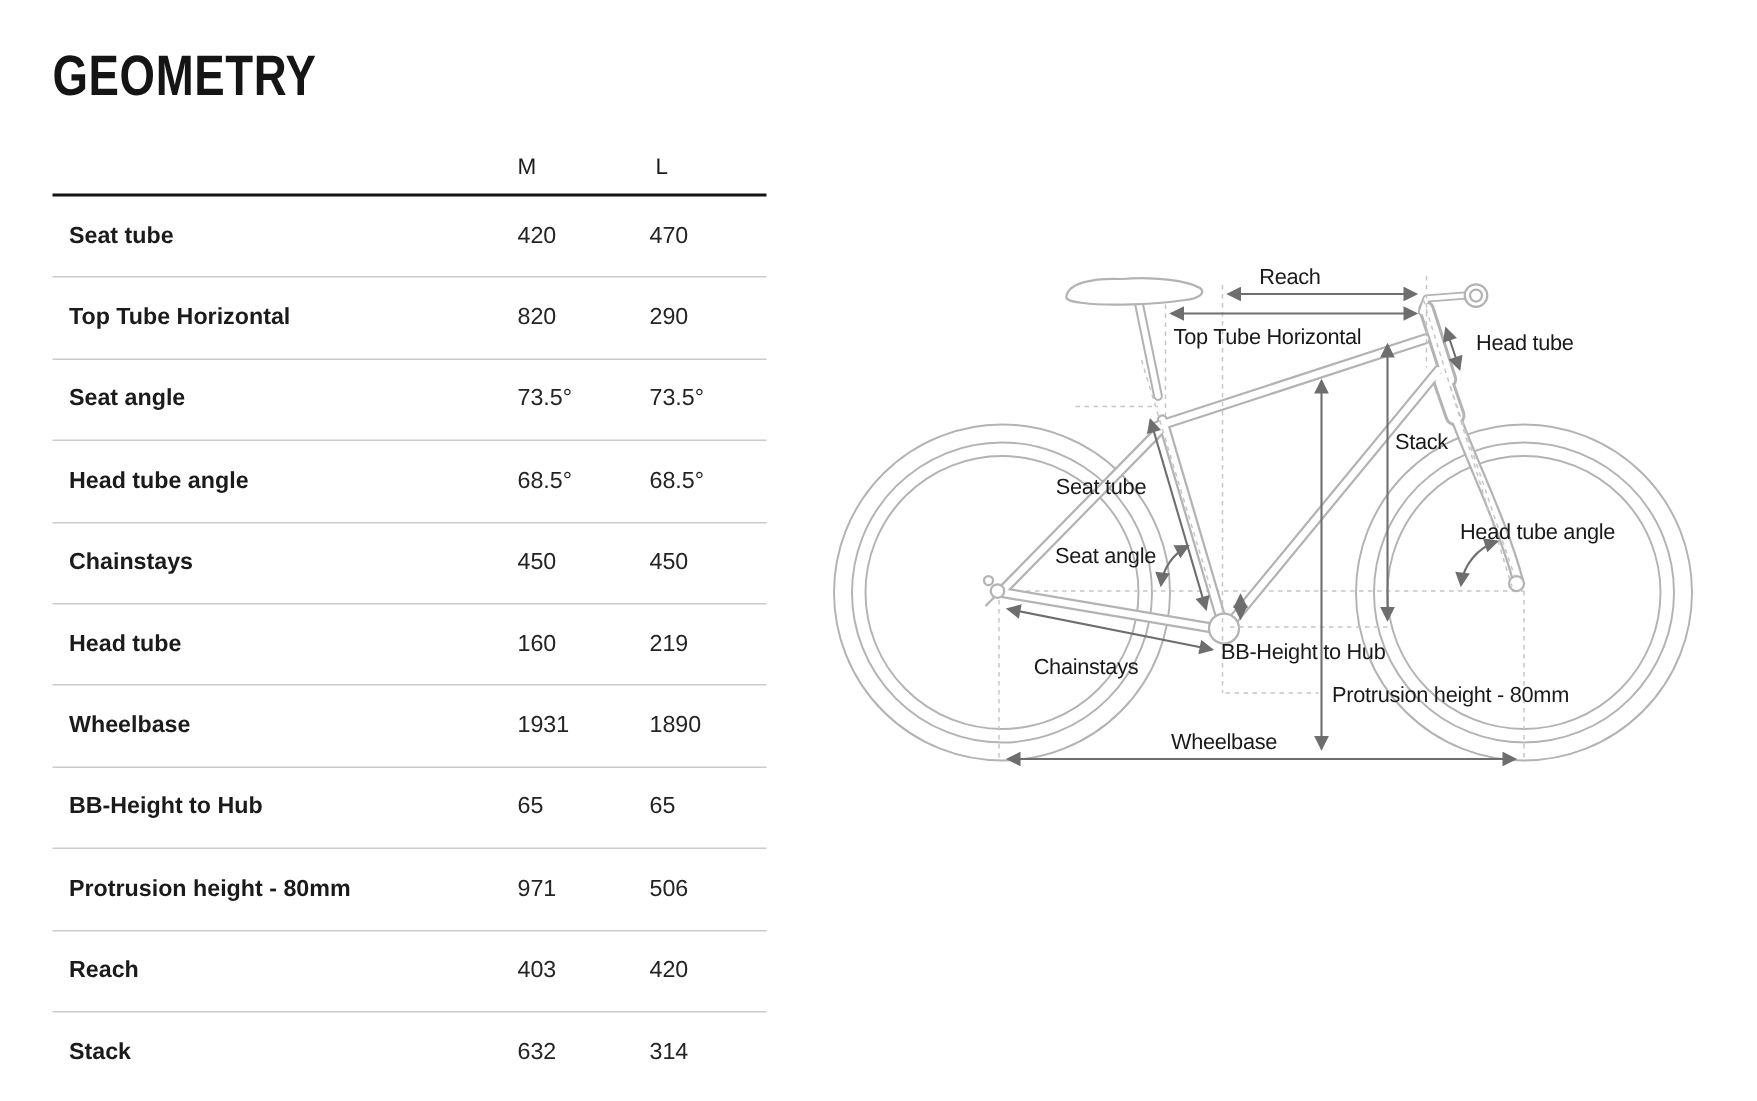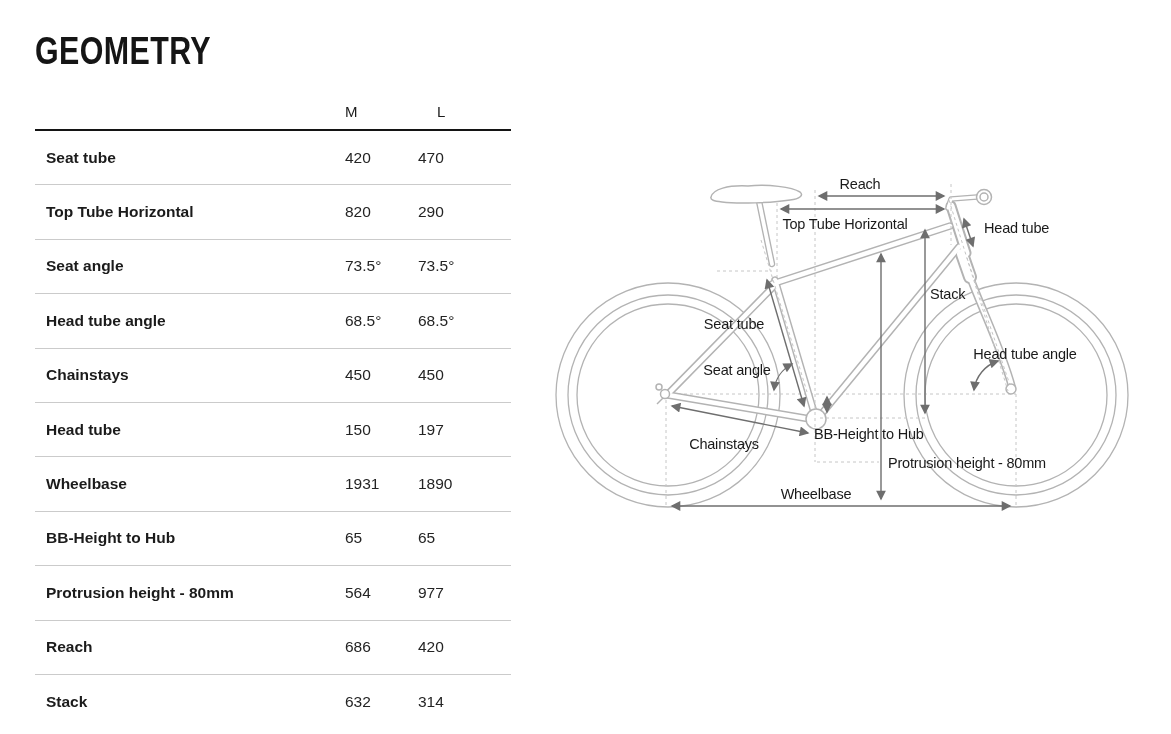--- a/index.html
+++ b/index.html
@@ -17,21 +17,21 @@
   .thead { position:relative; height:41px; border-bottom:2px solid #141414; }
   .thead span {
     position:absolute; bottom:9px; font-size:15px; font-weight:500; color:#1b1b1b;
   }
   .col-m { left:310px; } .col-l { left:402px; }
   .row { position:relative; height:53.4px; border-bottom:1px solid #cbcbcb; }
   .row:last-child { border-bottom:none; }
   .row span { position:absolute; top:50%; transform:translateY(-50%); white-space:nowrap; }
   .lbl { left:11px;  font-size:15.5px; font-weight:bold; color:#1b1b1b; }
   .vm  { left:310px; font-size:15.5px; color:#242424; }
-  .vl  { left:383px; font-size:15.5px; color:#242424; }
+  .vl  { left:398px; font-size:15.5px; color:#242424; }
 
   .diagram { position:absolute; left:0; top:0; }
   .dlabel { font-family:"Liberation Sans", sans-serif; font-size:14.5px; fill:#1a1a1a; letter-spacing:-.2px; }
   .wheel  { stroke:#b3b3b3; stroke-width:1.3; fill:none; }
   .dash   { stroke:#c6c6c6; stroke-width:1; fill:none; stroke-dasharray:3 3; }
   .tube-o { stroke:#b3b3b3; stroke-width:7.5; fill:none; stroke-linecap:round; stroke-linejoin:round; }
   .tube-i { stroke:#ffffff; stroke-width:4.5; fill:none; stroke-linecap:round; stroke-linejoin:round; }
   .part   { stroke:#b3b3b3; stroke-width:1.5; fill:#ffffff; }
   .dim    { stroke:#6e6e6e; stroke-width:1.4; fill:none; }
 </style>
@@ -65,41 +65,41 @@
     <span class="vm">68.5°</span>
     <span class="vl">68.5°</span>
   </div>
   <div class="row">
     <span class="lbl">Chainstays</span>
     <span class="vm">450</span>
     <span class="vl">450</span>
   </div>
   <div class="row">
     <span class="lbl">Head tube</span>
-    <span class="vm">150</span>
-    <span class="vl">197</span>
+    <span class="vm">160</span>
+    <span class="vl">219</span>
   </div>
   <div class="row">
     <span class="lbl">Wheelbase</span>
     <span class="vm">1931</span>
     <span class="vl">1890</span>
   </div>
   <div class="row">
     <span class="lbl">BB-Height to Hub</span>
     <span class="vm">65</span>
     <span class="vl">65</span>
   </div>
   <div class="row">
     <span class="lbl">Protrusion height - 80mm</span>
-    <span class="vm">564</span>
-    <span class="vl">977</span>
+    <span class="vm">971</span>
+    <span class="vl">506</span>
   </div>
   <div class="row">
     <span class="lbl">Reach</span>
-    <span class="vm">686</span>
+    <span class="vm">403</span>
     <span class="vl">420</span>
   </div>
   <div class="row">
     <span class="lbl">Stack</span>
     <span class="vm">632</span>
     <span class="vl">314</span>
   </div>
 </div>
 
 <svg class="diagram" width="1171" height="734" viewBox="0 0 1171 734">

